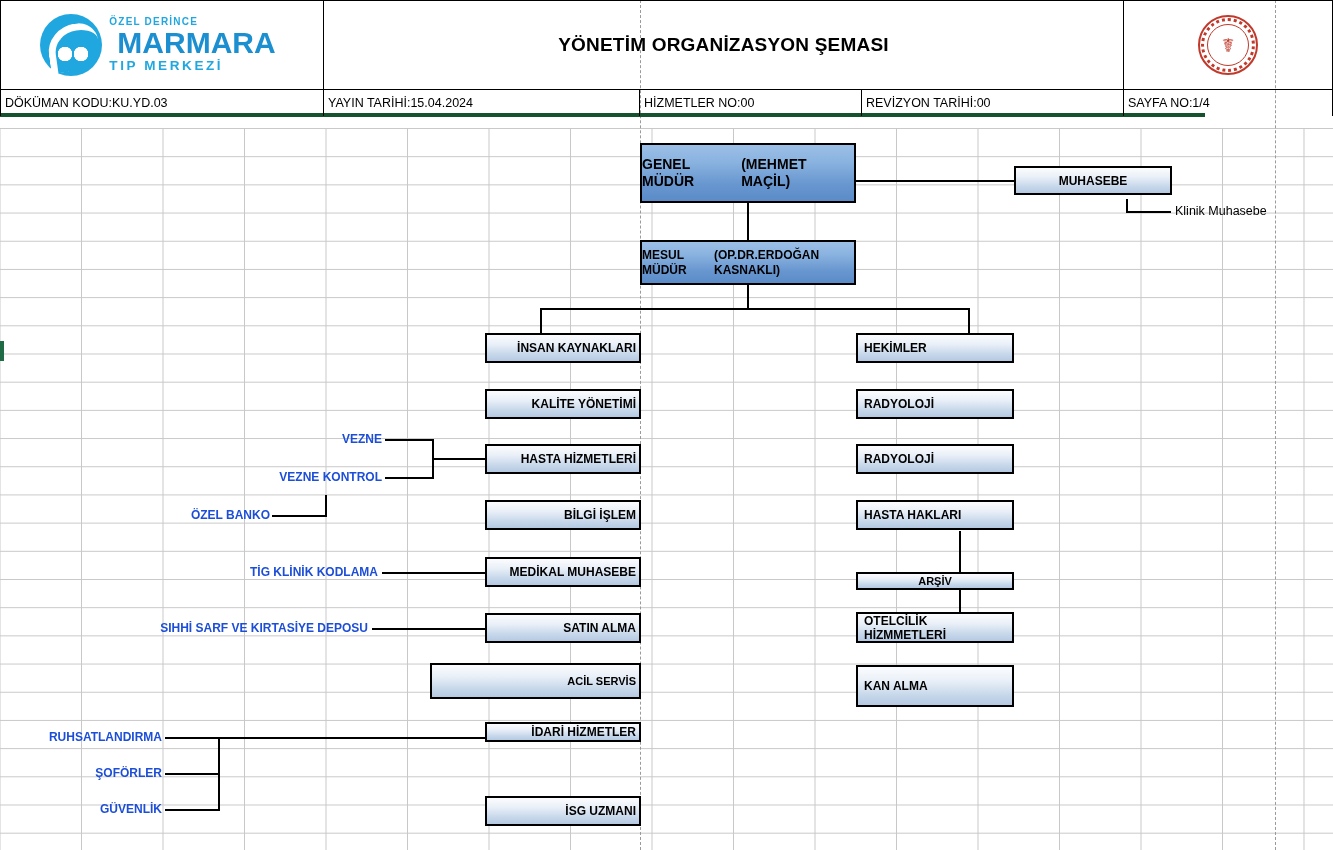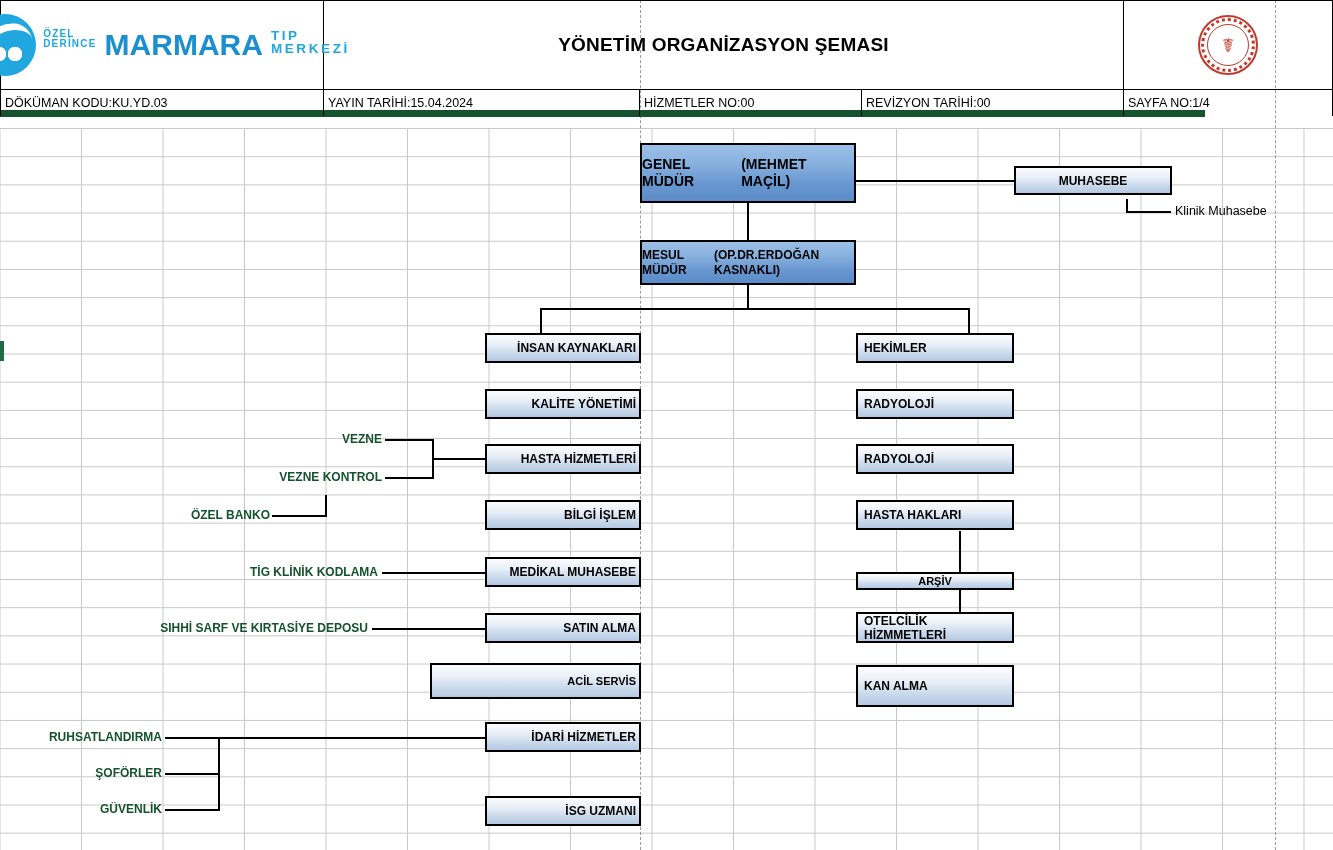--- a/index.html
+++ b/index.html
@@ -30,42 +30,42 @@
   .hdr-row1{position:absolute;left:0;top:0;height:90px;width:1333px;
     border-top:1px solid #000;border-bottom:1px solid #000;box-sizing:border-box;}
   .hdr-cell{position:absolute;top:0;height:89px;box-sizing:border-box;
     border-right:1px solid #000;display:flex;align-items:center;}
   .cell-logo{left:0;width:324px;border-left:1px solid #000;justify-content:center;}
   .cell-title{left:324px;width:800px;justify-content:center;}
   .cell-seal{left:1124px;width:209px;justify-content:center;}
   .doc-title{font-size:19px;font-weight:bold;color:#000;letter-spacing:.2px;}
 
   .hdr-row2{position:absolute;left:0;top:89px;width:1205px;height:28px;box-sizing:border-box;
-    border-bottom:7px solid #14532d;}
+    border-bottom:4px solid #14532d;}
   .hdr-row2 .c{position:absolute;top:0;height:27px;box-sizing:border-box;
     border-right:1px solid #000;display:flex;align-items:center;padding-left:4px;
     font-size:12.5px;color:#000;}
   .m1{left:0;width:324px;border-left:1px solid #000;}
   .m2{left:324px;width:316px;}
   .m3{left:640px;width:222px;}
   .m4{left:862px;width:262px;}
   .m5{left:1124px;width:209px;}
 
   
   .logo-wrap{display:flex;align-items:center;gap:7px;}
   .logo-mark{width:62px;height:62px;border-radius:50%;background:#21a7e0;position:relative;flex:0 0 auto;}
   .logo-mark:after{content:"";position:absolute;left:11px;top:14px;width:40px;height:34px;
     background:
       radial-gradient(circle at 14px 26px,#fff 7px,transparent 7.5px),
       radial-gradient(circle at 30px 26px,#fff 7px,transparent 7.5px);
   }
   .logo-mark .swoosh{position:absolute;left:8px;top:10px;width:44px;height:40px;
     border-top:7px solid #fff;border-left:7px solid #fff;
     border-radius:60% 40% 0 0;transform:rotate(-8deg);}
-  .logo-text{display:flex;flex-direction:row;line-height:1;}
+  .logo-text{display:flex;flex-direction:column;line-height:1;}
   .lt1{font-size:10px;font-weight:bold;color:#21a7e0;letter-spacing:1.2px;}
   .lt2{font-size:30px;font-weight:bold;color:#1b8fd0;letter-spacing:0px;margin:1px 8px;}
   .lt3{font-size:13.5px;font-weight:bold;color:#21a7e0;letter-spacing:2.6px;}
 
   
   .seal{width:60px;height:60px;border-radius:50%;border:2px solid #c0392b;position:relative;
     box-sizing:border-box;}
   .seal .inner{position:absolute;left:7px;top:7px;right:7px;bottom:7px;border-radius:50%;
     border:1px solid #c0392b;}
   .seal .stars{position:absolute;left:1px;top:1px;right:1px;bottom:1px;border-radius:50%;
@@ -84,21 +84,21 @@
     background:linear-gradient(to bottom,#9cbfe6 0%,#8ab3e0 30%,#6896cf 70%,#5b8cc8 100%);
     flex-direction:row;justify-content:center;line-height:1.25;}
   .fs14{font-size:14px;} .fs12{font-size:12px;}
   .fs11{font-size:11px;}
 
   
   .ln{position:absolute;background:#000;}
   .lnh{height:2px;} .lnv{width:2px;}
 
   
-  .lab{position:absolute;font-size:12px;font-weight:bold;color:#14532d;white-space:nowrap;}
+  .lab{position:absolute;font-size:12px;font-weight:bold;color:#1d4ed8;white-space:nowrap;}
   .lab.r{text-align:right;}
   .plain{position:absolute;font-size:12.5px;font-weight:normal;color:#000;white-space:nowrap;}
 </style>
 </head>
 <body>
 
 <div id="root">
 
   <div class="grid"></div>
   <div class="pagebreak" style="left:640px;"></div>
@@ -204,21 +204,21 @@
   </div>
   <div class="box r fs12" style="left:485px;top:557px;width:156px;height:30px;">
     <span>MEDİKAL MUHASEBE</span>
   </div>
   <div class="box r fs12" style="left:485px;top:613px;width:156px;height:30px;">
     <span>SATIN ALMA</span>
   </div>
   <div class="box r fs11" style="left:430px;top:663px;width:211px;height:36px;">
     <span>ACİL SERVİS</span>
   </div>
-  <div class="box r fs12" style="left:485px;top:722px;width:156px;height:30px;">
+  <div class="box r fs12" style="left:485px;top:722px;width:156px;height:20px;">
     <span>İDARİ HİZMETLER</span>
   </div>
   <div class="box r fs12" style="left:485px;top:796px;width:156px;height:30px;">
     <span>İSG UZMANI</span>
   </div>
 
   <div class="box l fs12" style="left:856px;top:333px;width:158px;height:30px;">
     <span>HEKİMLER</span>
   </div>
   <div class="box l fs12" style="left:856px;top:389px;width:158px;height:30px;">

